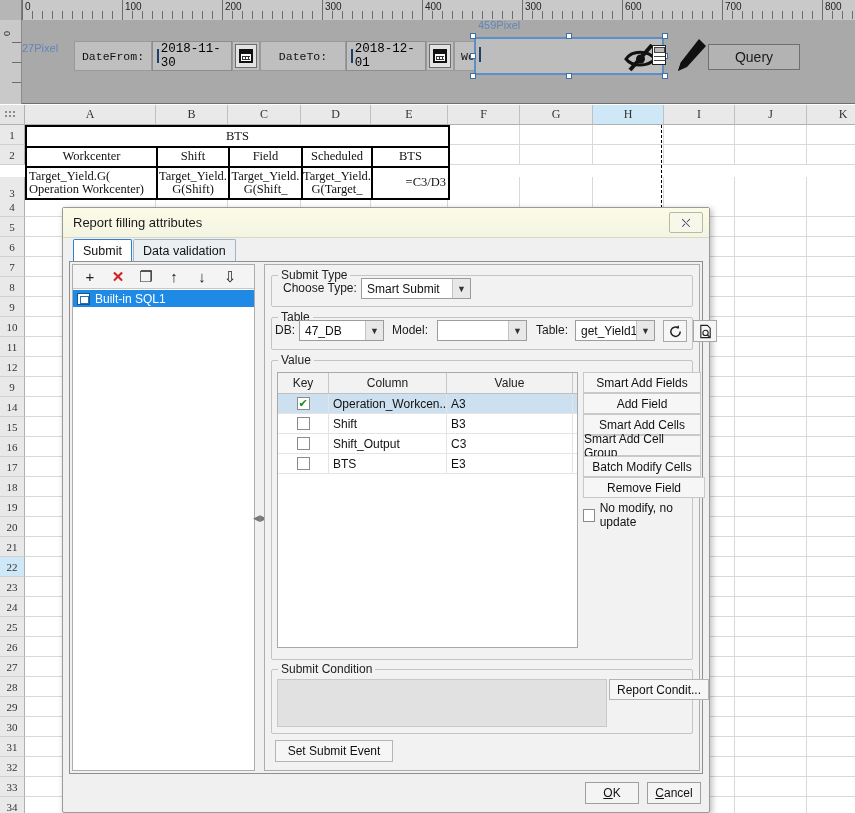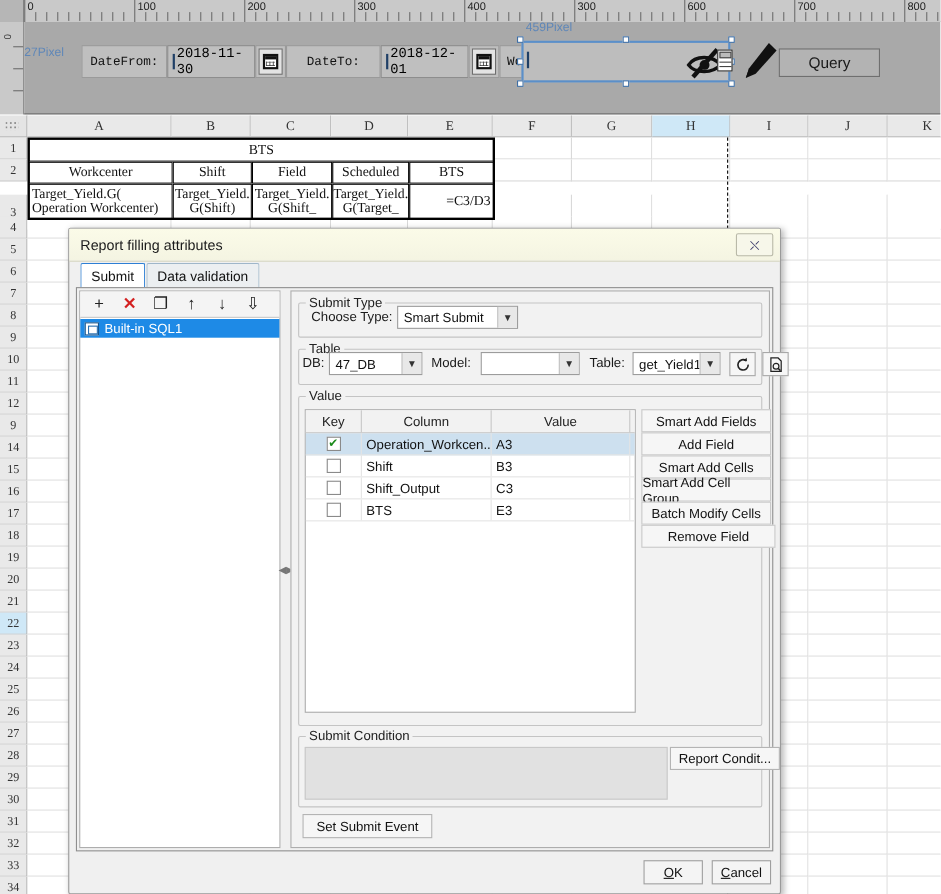--- a/index.html
+++ b/index.html
@@ -1032,20 +1032,24 @@
                 </div>
               </div>
           </div>
 
           <div class="sidebtn" style="left:318px; top:107px; width:118px;">Smart Add Fields</div>
           <div class="sidebtn" style="left:318px; top:128px; width:118px;">Add Field</div>
           <div class="sidebtn" style="left:318px; top:149px; width:118px;">Smart Add Cells</div>
           <div class="sidebtn" style="left:318px; top:170px; width:118px;">Smart Add Cell Group</div>
           <div class="sidebtn" style="left:318px; top:191px; width:118px;">Batch Modify Cells</div>
           <div class="sidebtn" style="left:318px; top:212px; width:122px;">Remove Field</div>
+          <div class="sidecheck" style="left:318px; top:236px;">
+            <span class="cb"></span>
+            <span>No modify, no update</span>
+          </div>
 
           <div class="group" style="left:6px; top:404px; right:6px; height:65px;">
             <span class="legend">Submit Condition</span>
           </div>
           <div class="condbox" style="left:12px; top:414px; width:330px; height:48px;"></div>
           <div class="plainbtn" style="left:344px; top:414px; width:100px; height:21px;">Report Condit...</div>
 
           <div class="plainbtn" style="left:10px; bottom:8px; width:118px; height:22px;">Set Submit Event</div>
         </div>
       </div>

